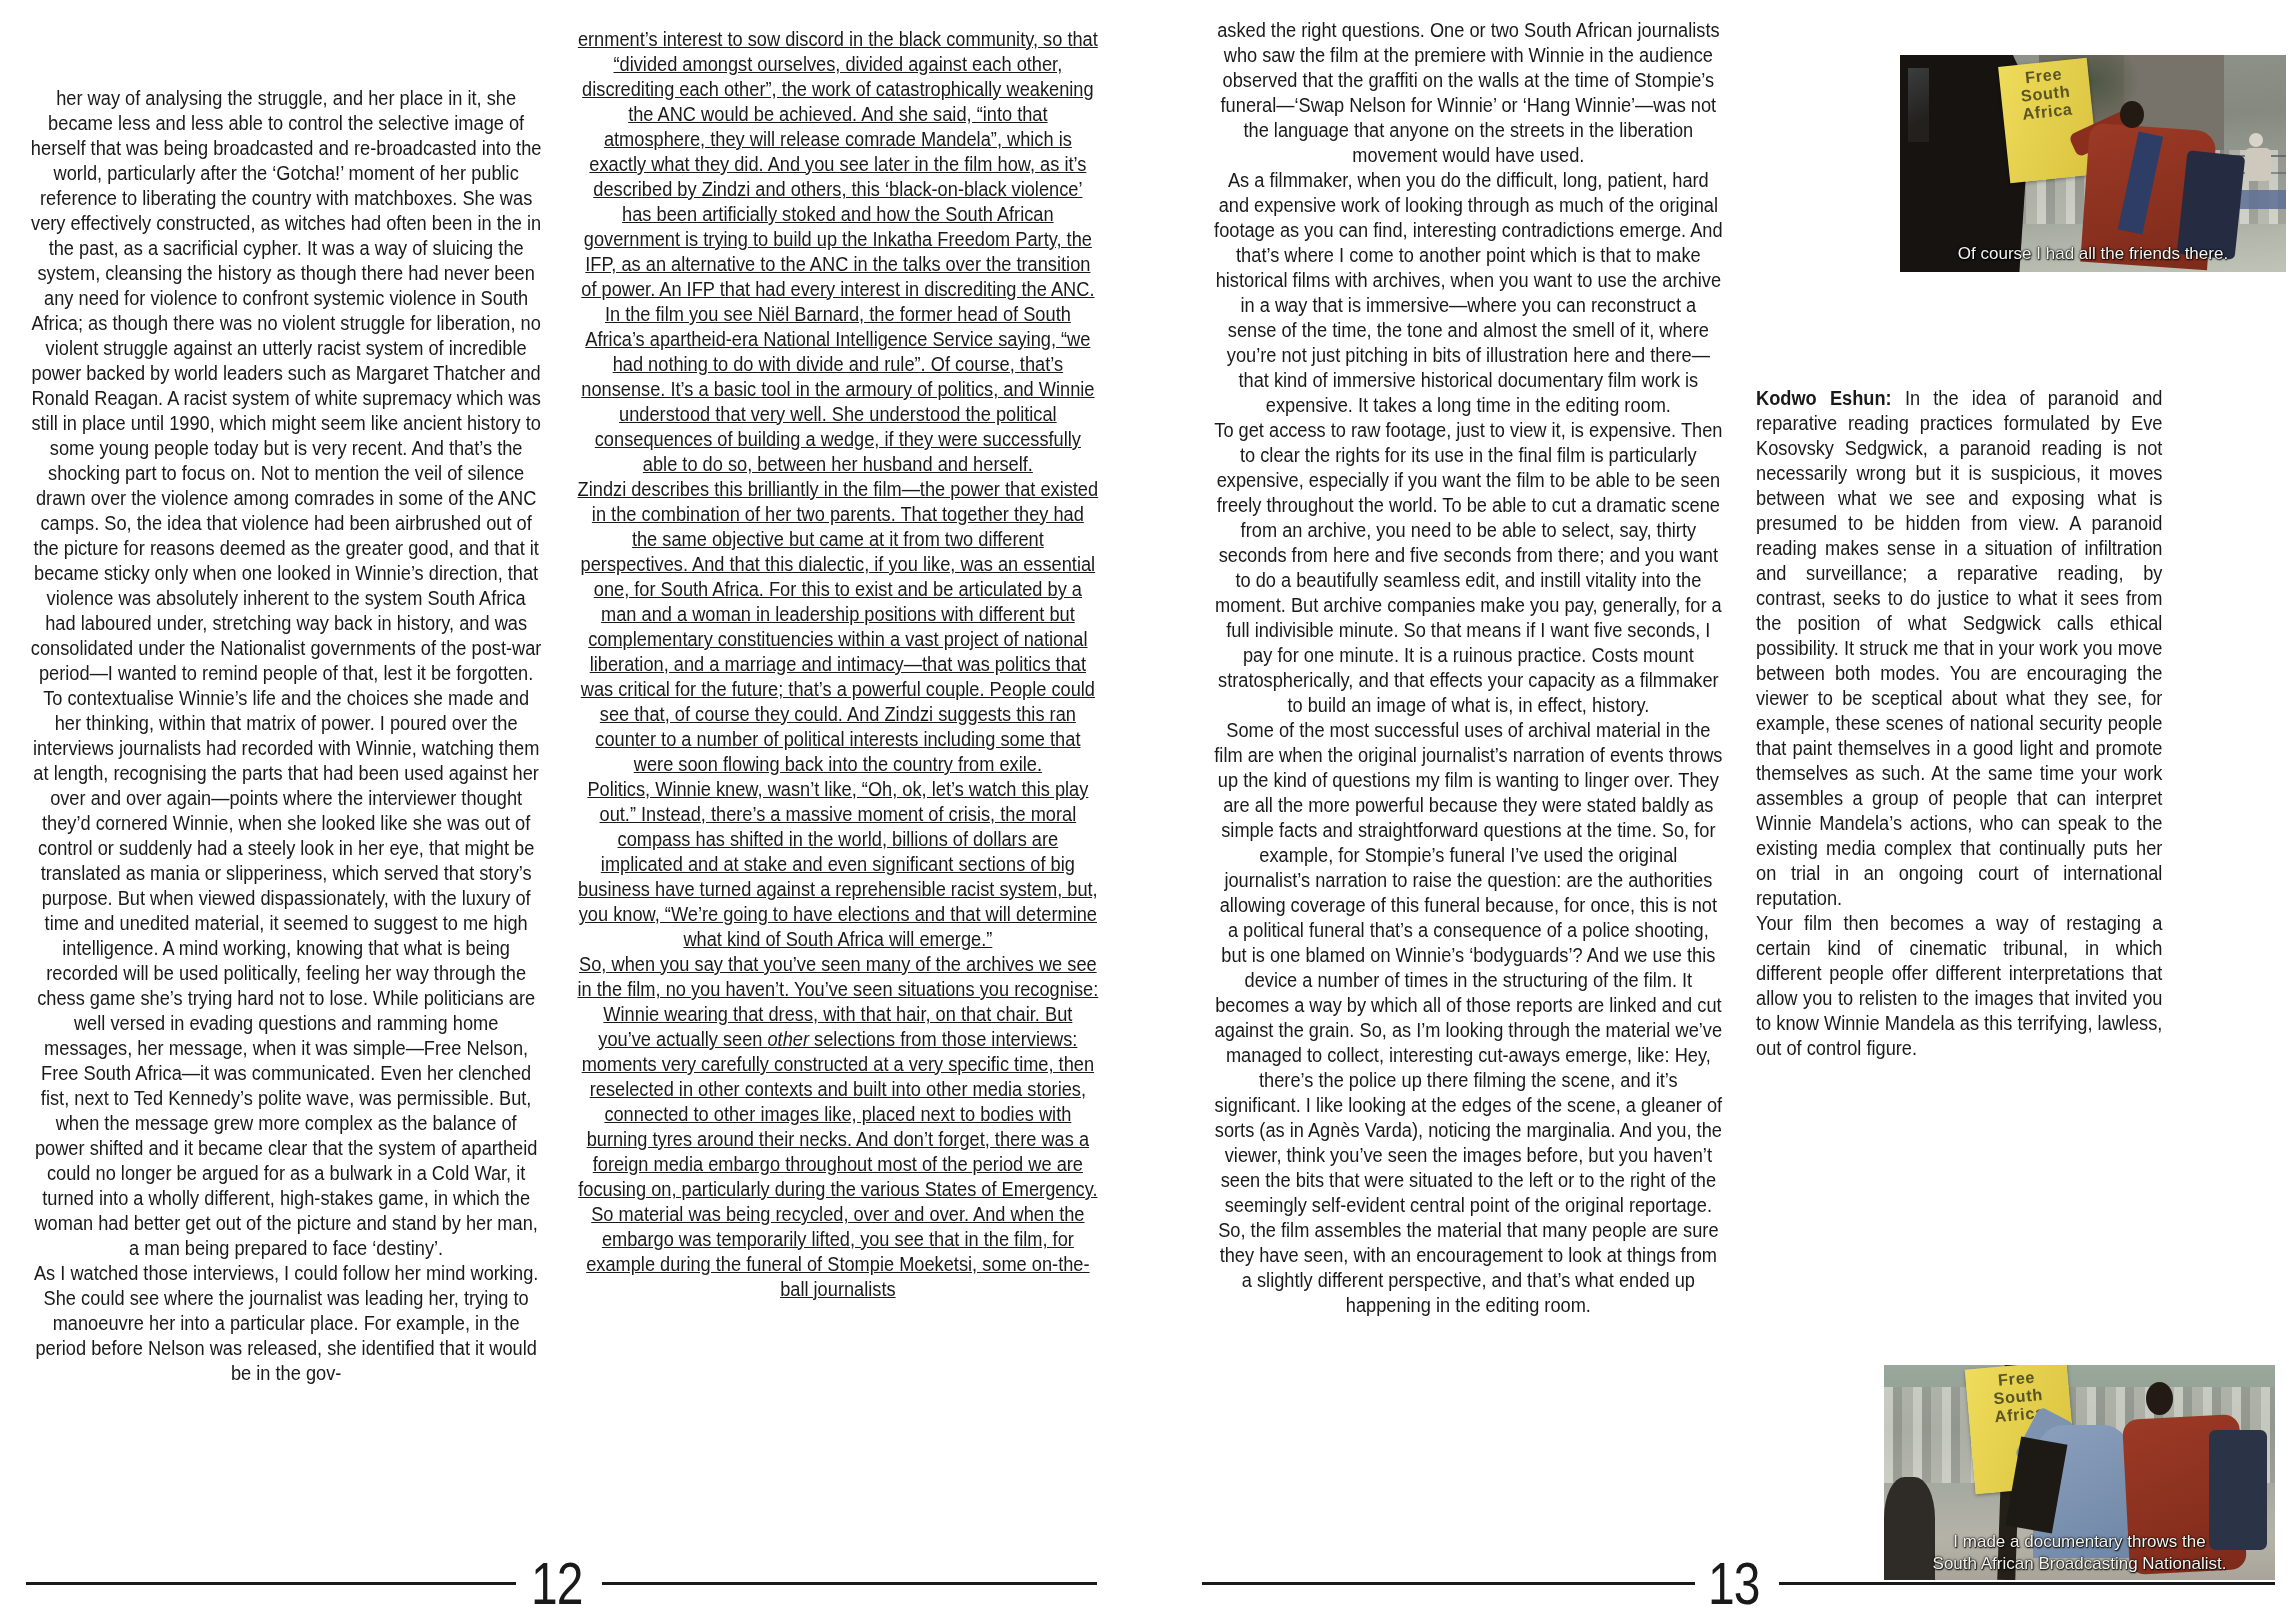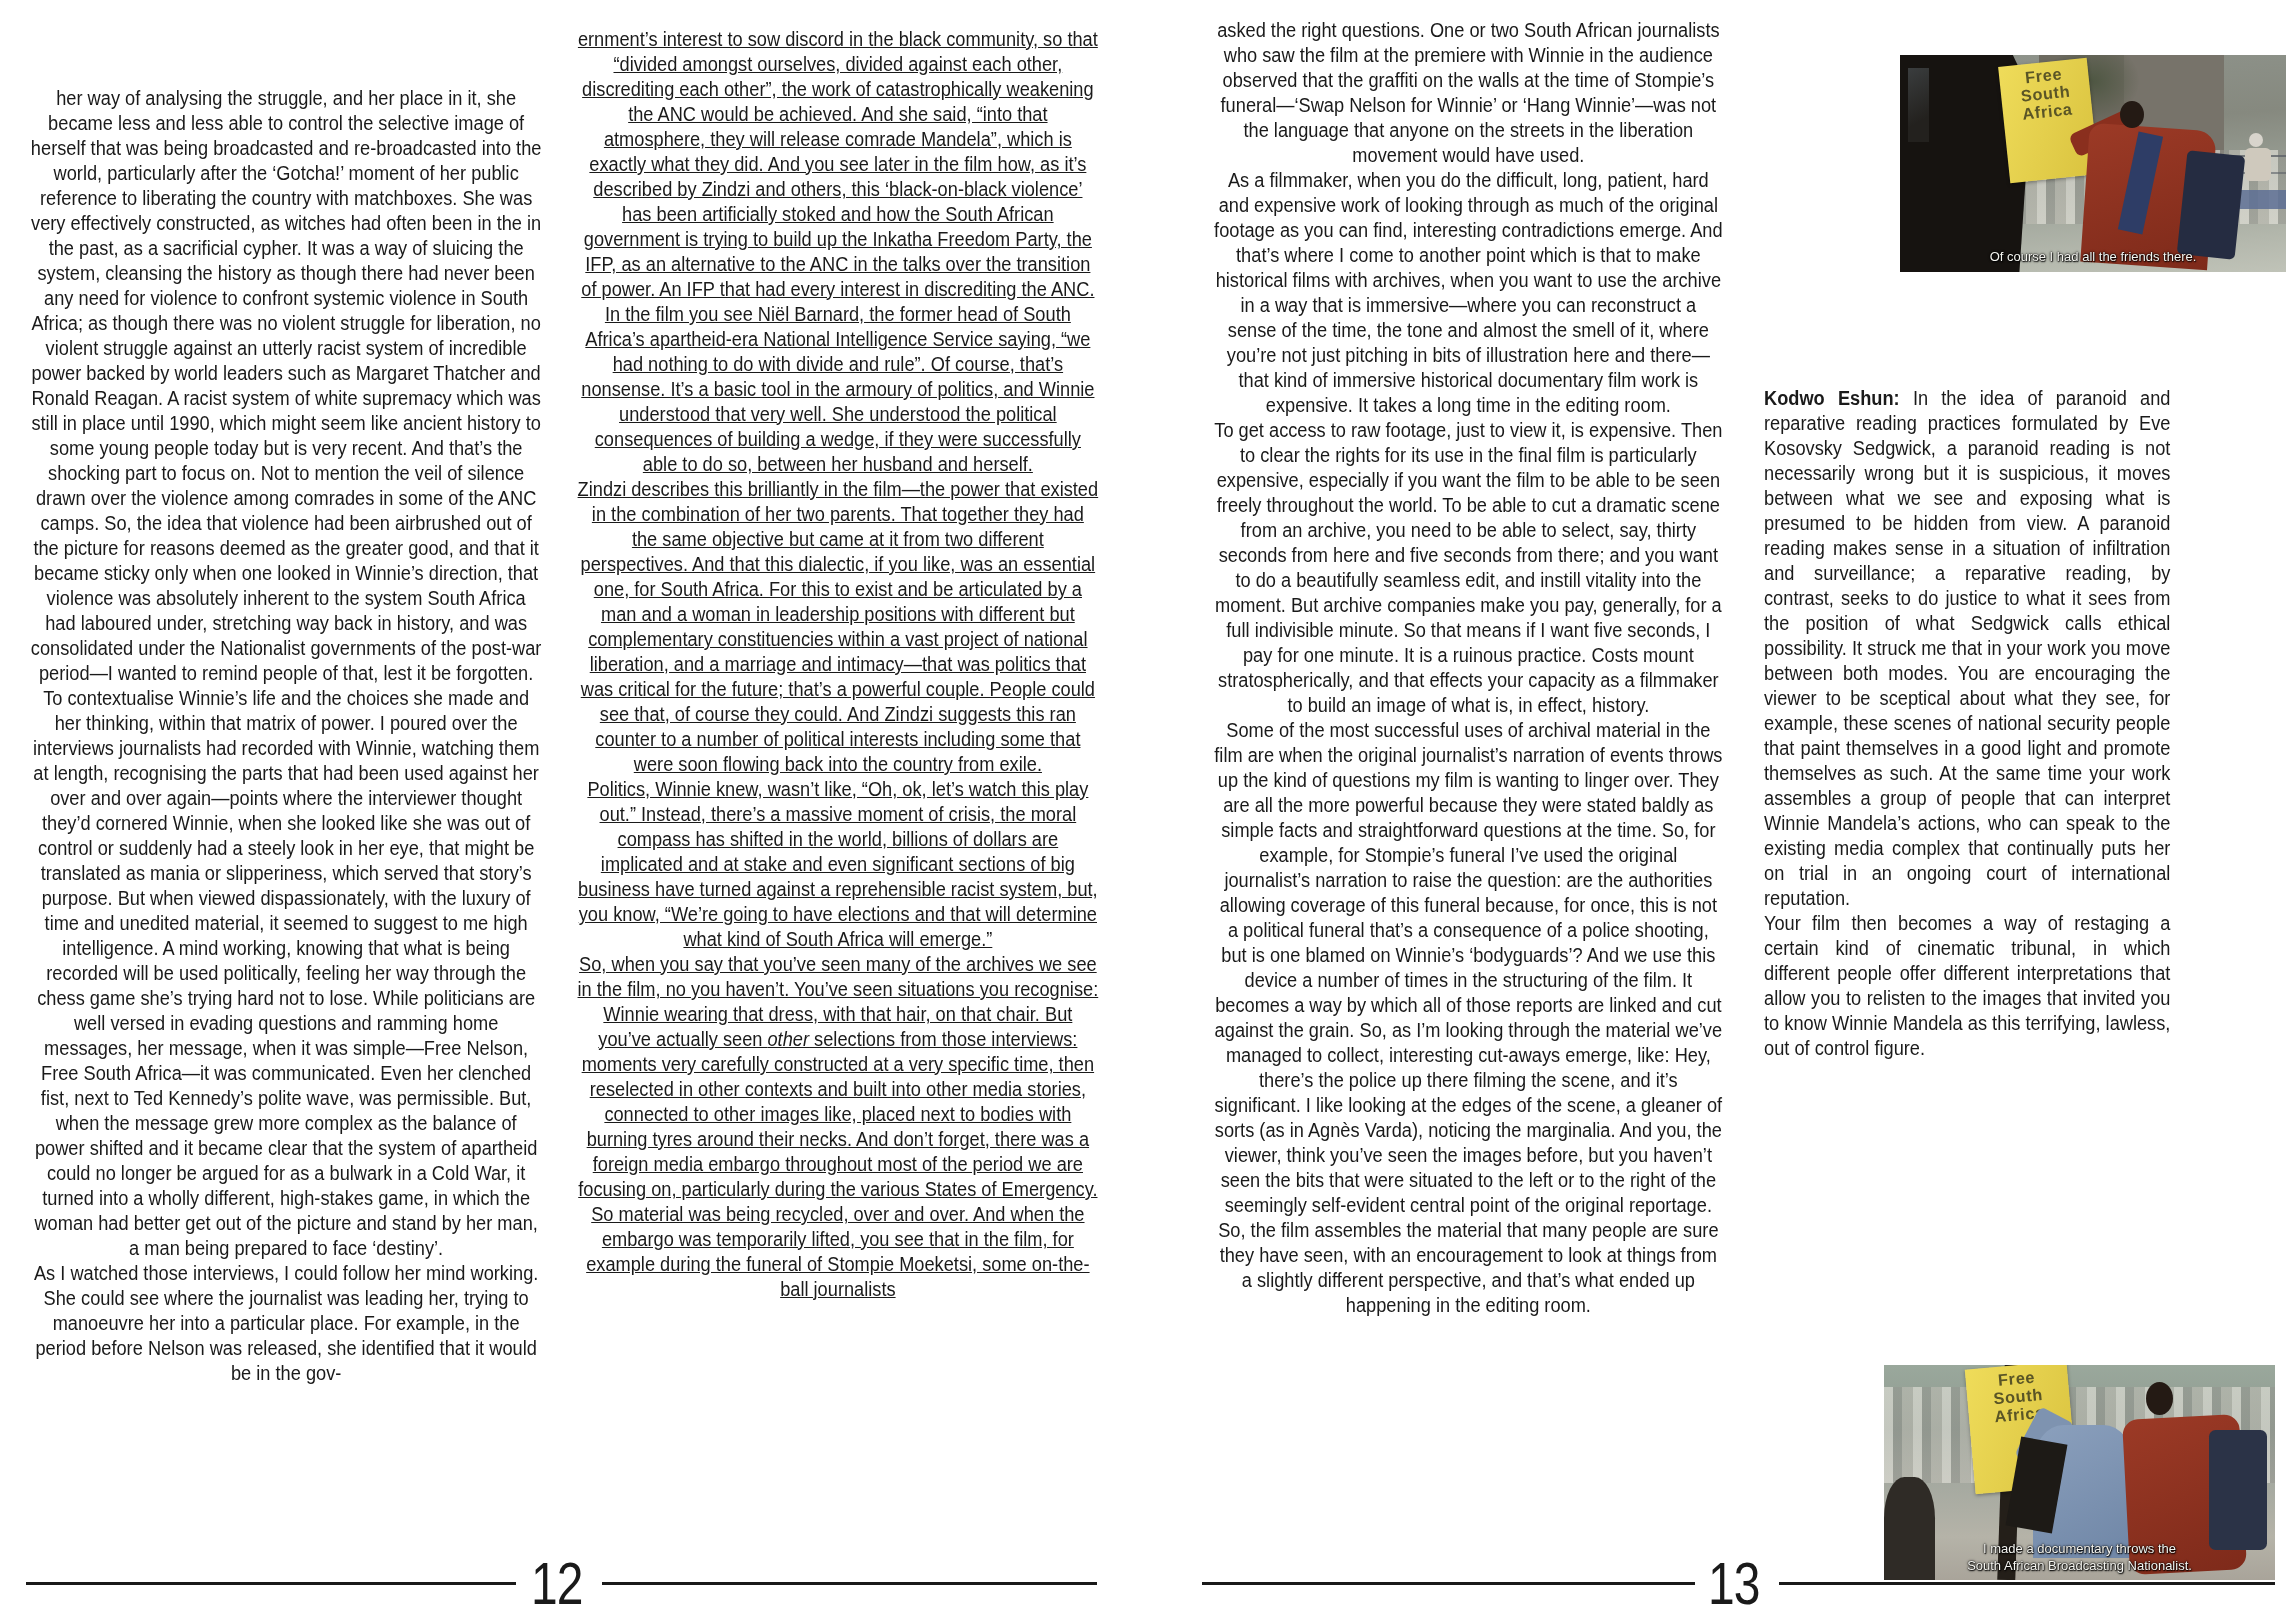--- a/index.html
+++ b/index.html
@@ -11,21 +11,21 @@
   }
   
   .textcol { position:absolute; font-size:19.6px; line-height:25px; }
   .textcol > .colinner { transform:scaleX(0.93); transform-origin:0 0; }
   .c1 { left:29px;  top:86px; width:515px; }
   .c1 > .colinner { width:553px; text-align:center; }
   .c2 { left:577px; top:27px;  width:521px;text-decoration:underline; }
   .c2 > .colinner { width:561px; text-align:center; }
   .c3 { left:1214px; top:18px; width:508px; }
   .c3 > .colinner { width:547px; text-align:center; }
-  .c4 { left:1756px; top:386px; width:406px;margin-left:8px; }
+  .c4 { left:1756px; top:386px; width:406px; }
   .c4 > .colinner { width:437px; text-align:justify; }
   .colinner p { margin:0; }
   .colinner span.b { font-weight:700; }
   .colinner span.i { font-style:italic; }
 
   
   .rule { position:absolute; top:1582px; height:3.3px; background:#191919; }
   .r12l { left:26px;   width:490px; }
   .r12r { left:602px;  width:495px; }
   .r13l { left:1202px; width:493px; }
@@ -82,21 +82,21 @@
   .darkflag   { left:33%; top:35%; width:12%; height:42%; background:#1d1a16; transform:rotate(10deg); }
   .red2-head  { left:67%; top:8%; width:27px; height:33px; }
   .red2-body  { left:62%; top:24%; width:30%; height:72%; border-radius:15.6px; transform:rotate(-3deg); }
   .pack       { left:83%; top:30%; width:15%; height:56%; background:#2b3347; border-radius:6.5px; }
   .smudge     { left:0; top:52%; width:13%; height:48%; background:#2f2b26; border-radius:40% 40% 0 0; }
   .stripes    { right:14%; top:24%; width:9%; height:14%; opacity:.8;
                 background:repeating-linear-gradient(45deg,#a33b2e 0 3.9px,#d8d2c6 3.9px 7.8px); }
 
   .caption {
     position:absolute; left:0; width:100%; text-align:center;
-    color:#f5f5f0; font-size:13px; line-height:1.3;
+    color:#f5f5f0; font-size:17px; line-height:1.3;
     text-shadow:0 0 2.6px rgba(0,0,0,.95), 0 0 1.3px #000, 0.7px 0.7px 1.3px #000;
   }
   .cap-top { bottom:6.5px; }
   .cap-bot { bottom:5.2px; }
 </style>
 </head>
 <body>
 
 <div class="sheet">
 

